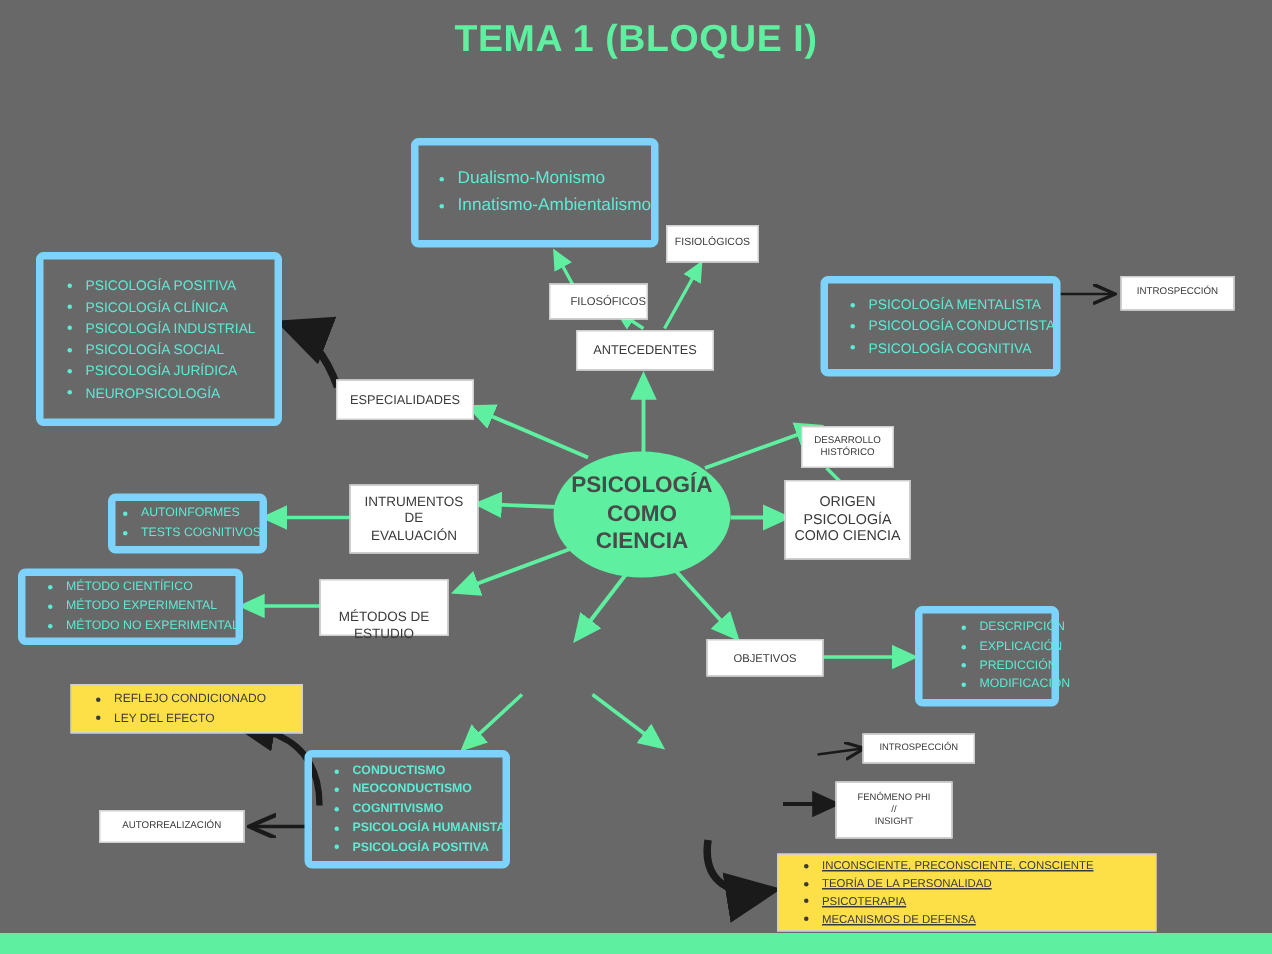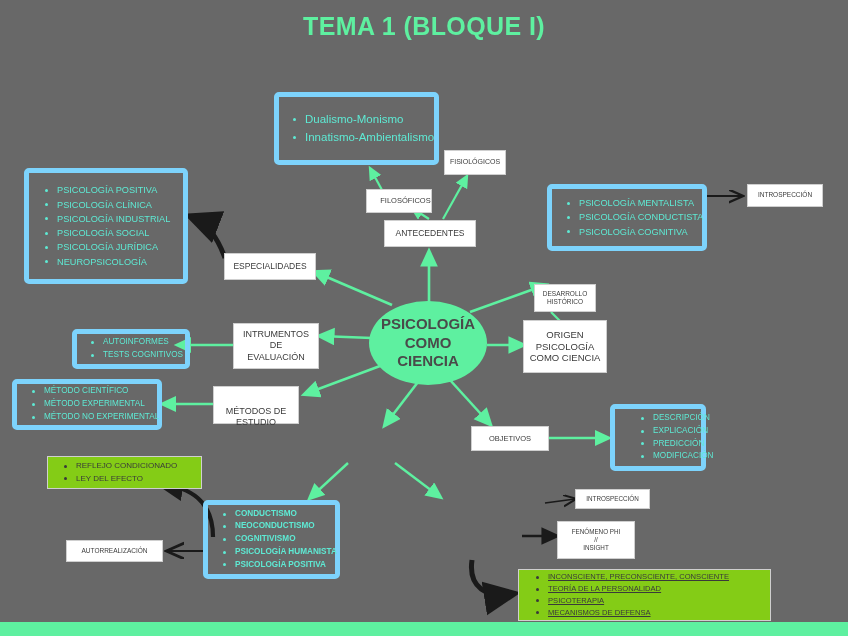--- a/index.html
+++ b/index.html
@@ -74,21 +74,21 @@
   }
   .node.greenbox {
     background: transparent;
     border: 5px solid #7dd3fc;
     border-radius: 5px;
     color: #5eead4;
     align-items: flex-start;
     text-align: left;
   }
   .node.whitelist {
-    background: #84cc16;
+    background: #fde047;
     border: 1px solid #cfcfcf;
     color: #3a3a3a;
     align-items: flex-start;
     text-align: left;
   }
   .node.center {
     border-radius: 50%;
     background: #5ef0a0;
     color: #4a4a4a;
     align-items: center;
@@ -262,21 +262,21 @@
 COMO
 CIENCIA</span>
   </div>
 
   <div class="node white" style="left:233px; top:323px; width:86px; height:46px;">
     <span class="label" style="font-size:9px;">INTRUMENTOS
 DE
 EVALUACIÓN</span>
   </div>
 
-  <div class="node greenbox" style="left:72px; top:329px; width:118px; height:40px; padding:4px 8px;">
+  <div class="node greenbox" style="left:72px; top:329px; width:106px; height:40px; padding:4px 8px;align-items:center;">
     <ul class="bullets" style="font-size:8.2px;">
       <li>AUTOINFORMES</li>
       <li>TESTS COGNITIVOS</li>
     </ul>
   </div>
 
   <div class="node white" style="left:213px; top:386px; width:86px; height:38px;">
     <span class="label" style="font-size:9px;margin-top:24px;">MÉTODOS DE
 ESTUDIO</span>
   </div>

